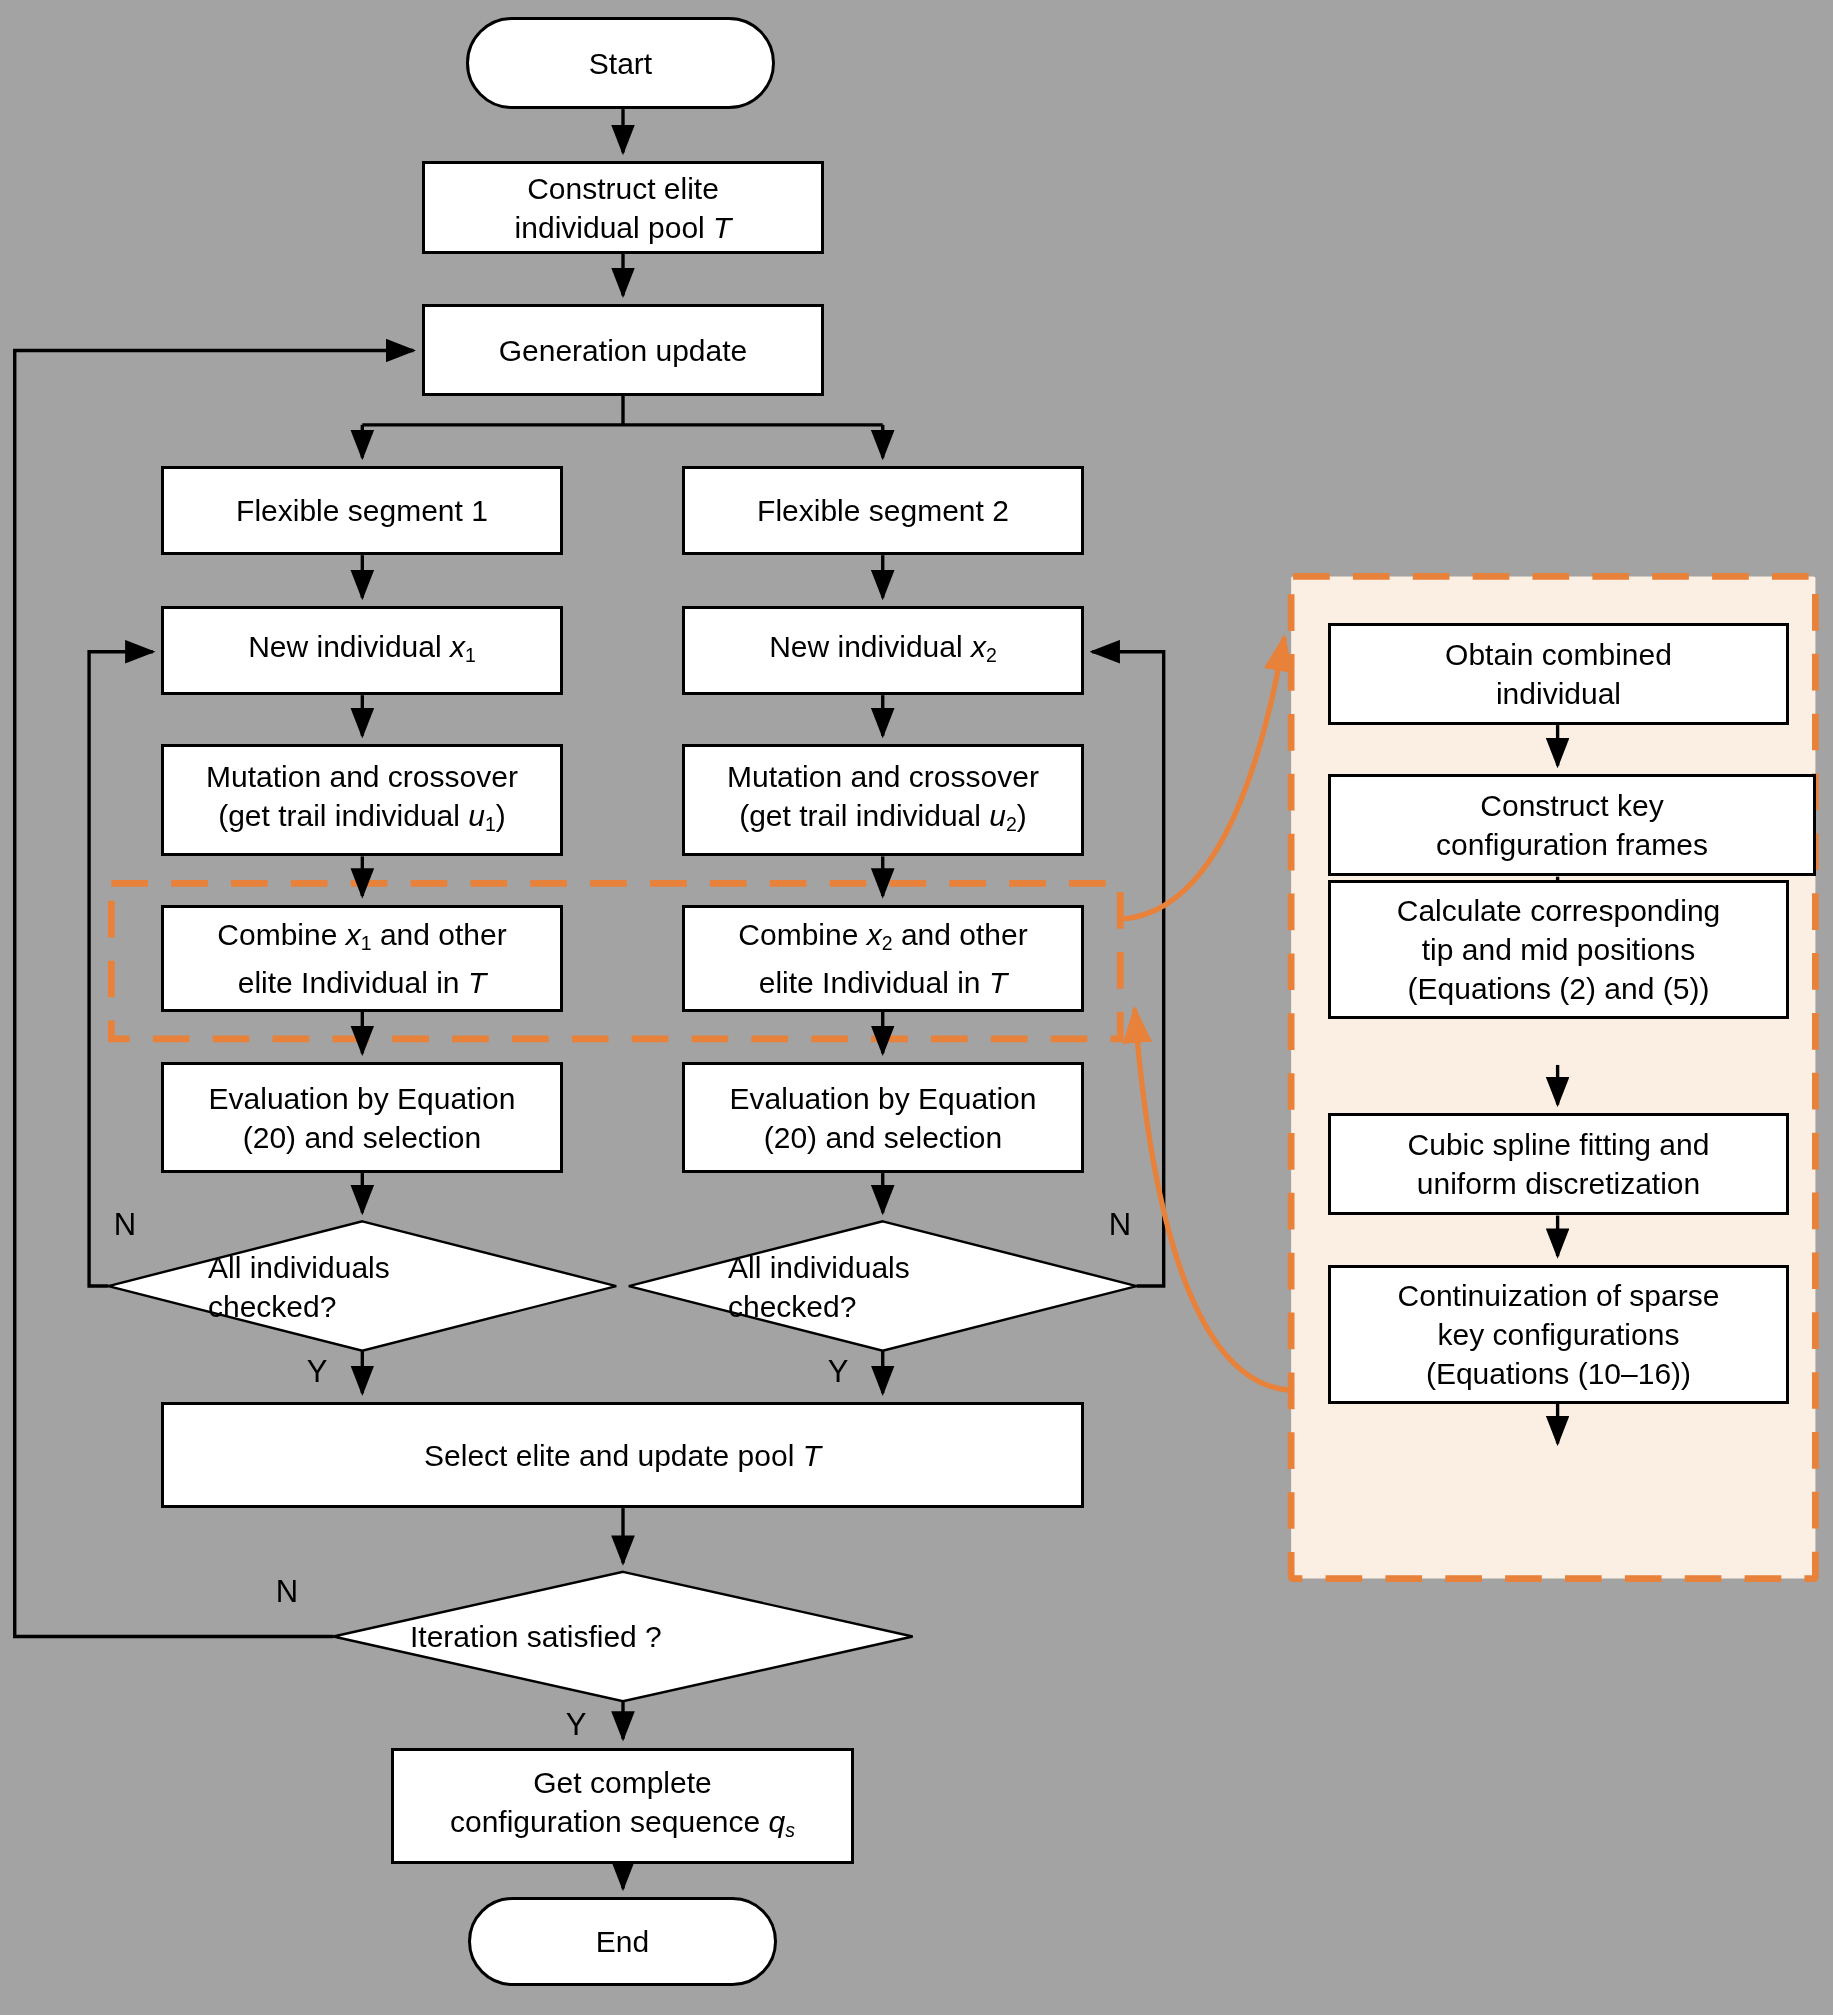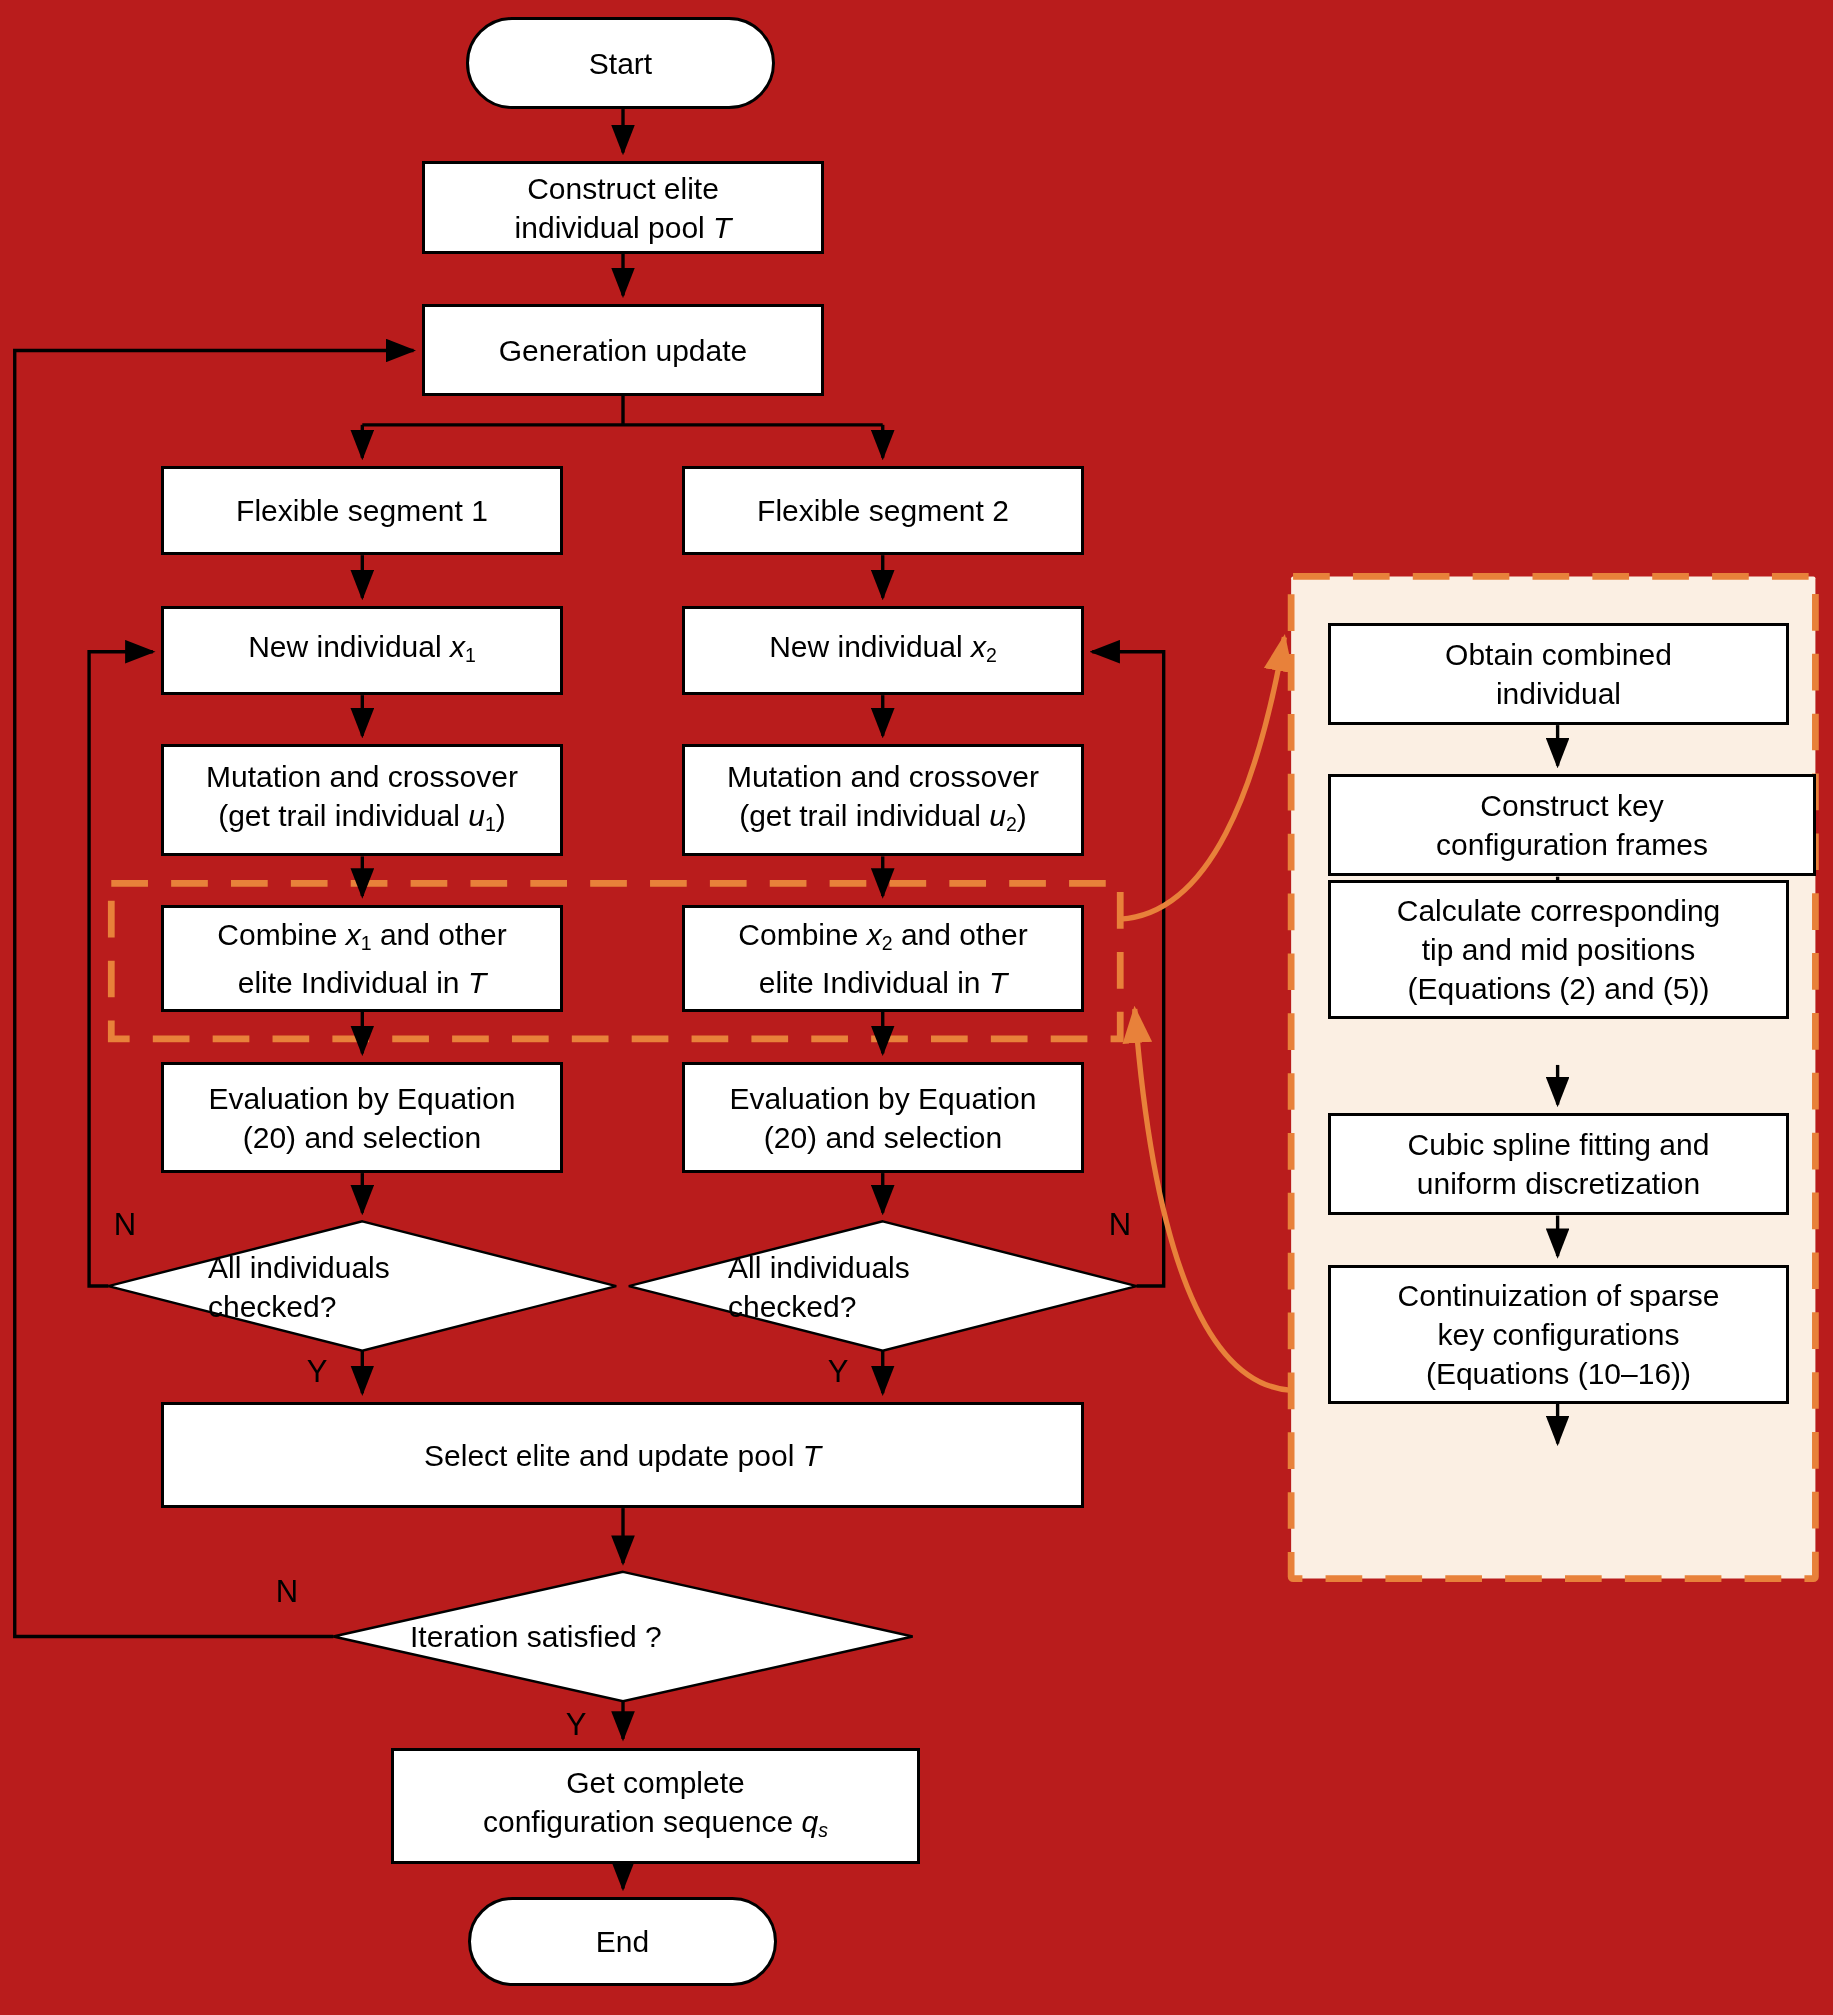--- a/index.html
+++ b/index.html
@@ -1,16 +1,16 @@
 <!DOCTYPE html>
 <html style="--orange: #E8813A; --panelfill: #FBEFE3;"><head>
 <meta charset="utf-8">
 <style>
   html,body{margin:0;padding:0;background:#fff}
-  #canvas{position:relative;width:1834px;height:2015px;background:#b91c1c;
+  #canvas{position:relative;width:1834px;height:2015px;background:#a3a3a3;
           font-family:"Liberation Sans",sans-serif;color:#000;overflow:hidden}
   #wires{position:absolute;left:0;top:0;width:1834px;height:2015px}
   .node{position:absolute;box-sizing:border-box;border:3.9px solid #000;background:#fff;
         display:flex;flex-direction:column;align-items:center;justify-content:center;
         text-align:center;font-size:30px;line-height:39px}
   .rounded{border-radius:46px}
   .freetext{position:absolute;box-sizing:border-box;border:none;background:transparent;
         display:flex;flex-direction:column;align-items:flex-start;justify-content:center;
         text-align:center;font-size:30px;line-height:39px}
   .lbl{position:absolute;font-size:31px;display:flex;align-items:center;justify-content:center}
@@ -176,21 +176,21 @@
   <div class="lbl" style="left:1096px;top:1205px;width:48px;height:39px">N</div>
   <div class="lbl" style="left:293px;top:1352px;width:48px;height:39px">Y</div>
   <div class="lbl" style="left:814px;top:1352px;width:48px;height:39px">Y</div>
   <div class="lbl" style="left:263px;top:1572px;width:48px;height:39px">N</div>
   <div class="lbl" style="left:552px;top:1705px;width:48px;height:39px">Y</div>
 
   <div class="node" style="left:161px;top:1402px;width:923px;height:106px">
       <div class="tl"><span>Select elite and update pool </span><span class="i">T</span></div>
     </div>
 
-  <div class="node" style="left:391px;top:1748px;width:529px;height:116px">
+  <div class="node" style="left:391px;top:1748px;width:463px;height:116px">
       <div class="tl"><span>Get complete</span></div>
       <div class="tl"><span>configuration sequence </span><span class="i">q</span><span class="isub">s</span></div>
     </div>
 
   <div class="node" style="left:1328px;top:623px;width:461px;height:102px">
       <div class="tl"><span>Obtain combined</span></div>
       <div class="tl"><span>individual</span></div>
     </div>
 
   <div class="node rounded" style="left:468px;top:1897px;width:309px;height:89px">

